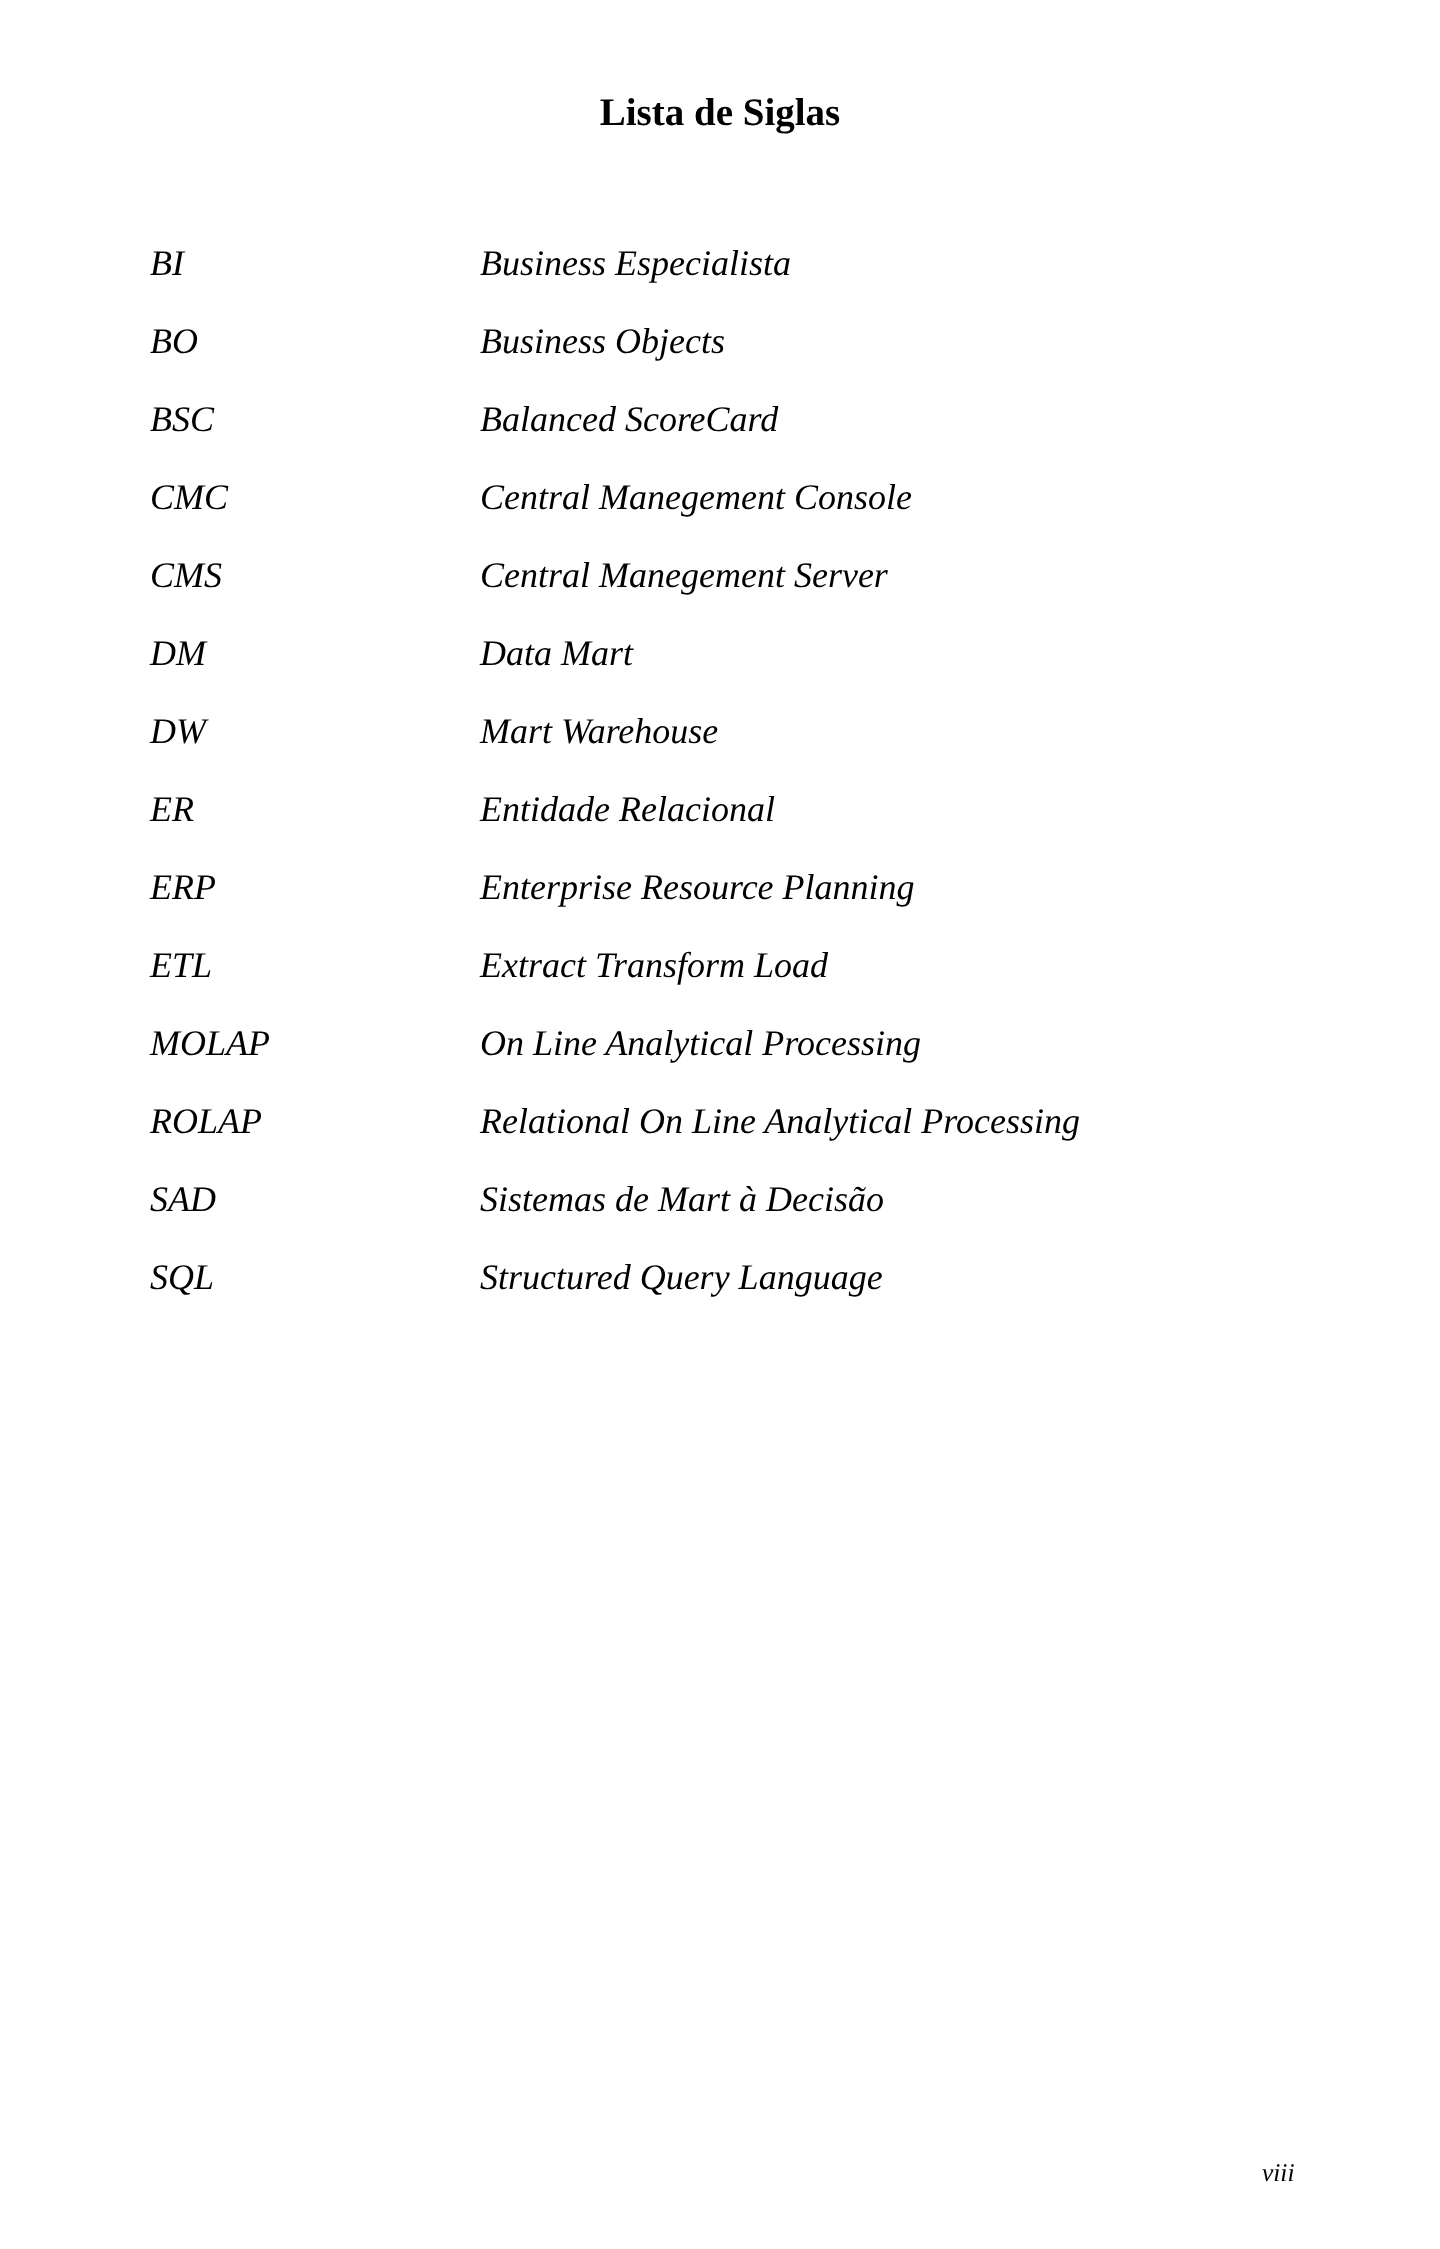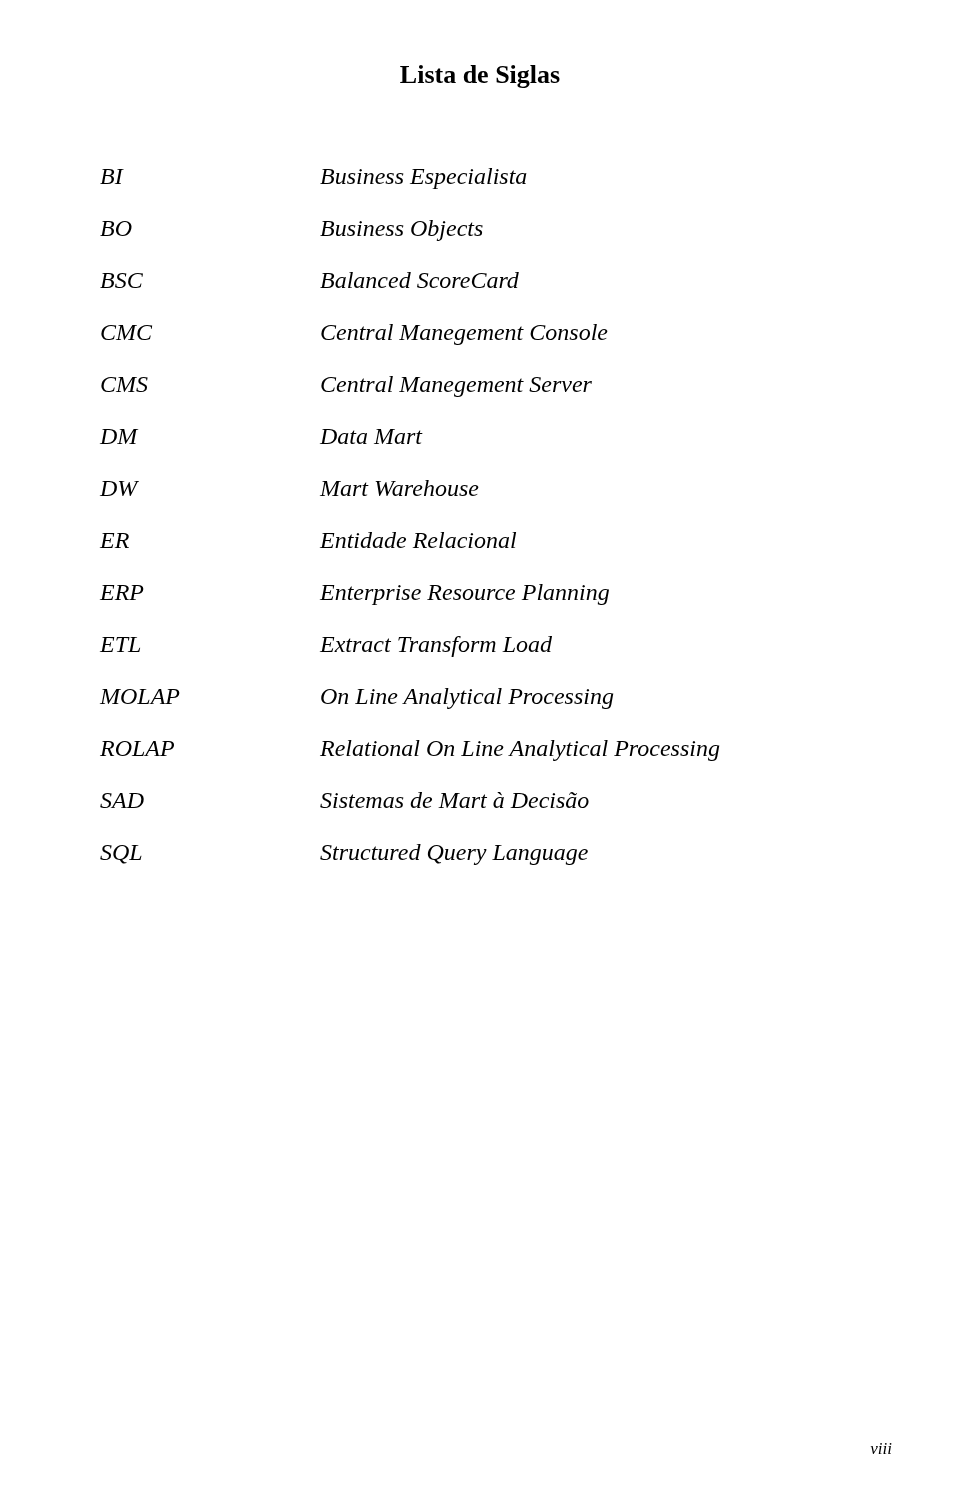--- a/index.html
+++ b/index.html
@@ -53,21 +53,21 @@
       font-weight: normal;
     }
 
     .acronym-table tr td:last-child {
       padding-left: 40px;
     }
 
     .page-number {
       position: absolute;
       bottom: 40px;
-      right: 68px;
+      right: 97px;
       font-style: italic;
       font-size: 17px;
       font-family: Georgia, 'Times New Roman', Times, serif;
     }
   </style>
 </head>
 <body>
 
 <div class="page">
 

